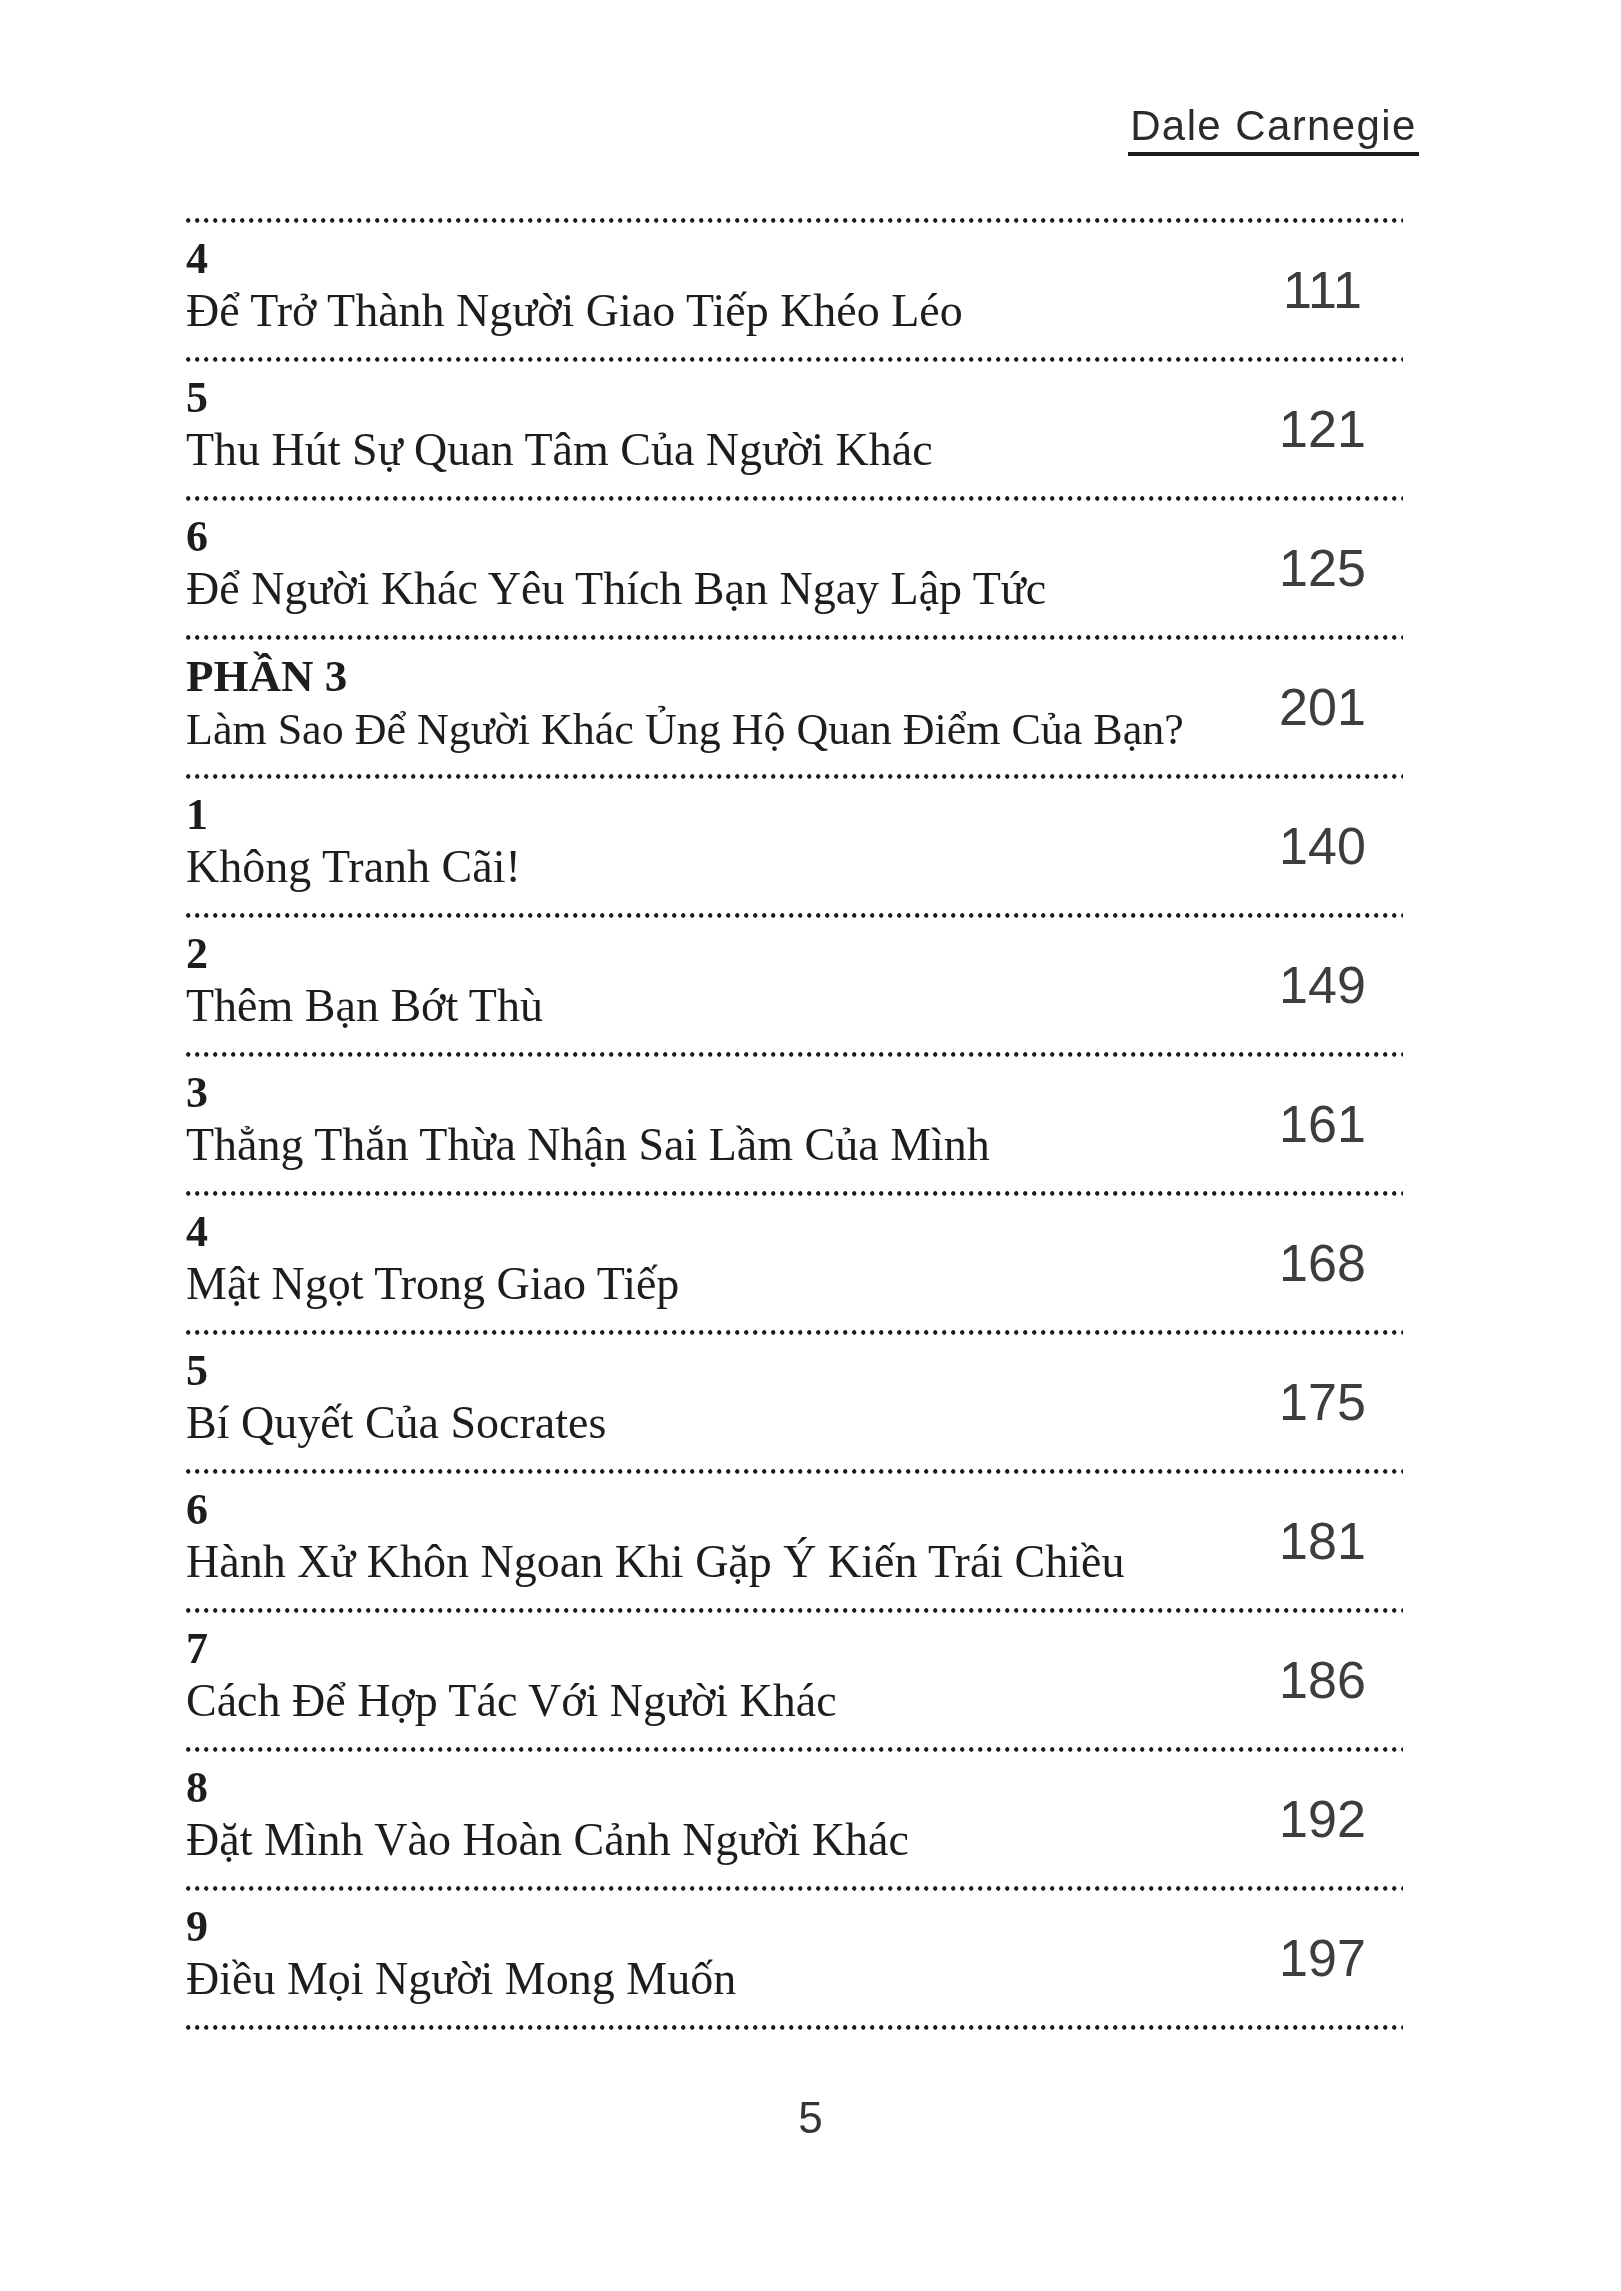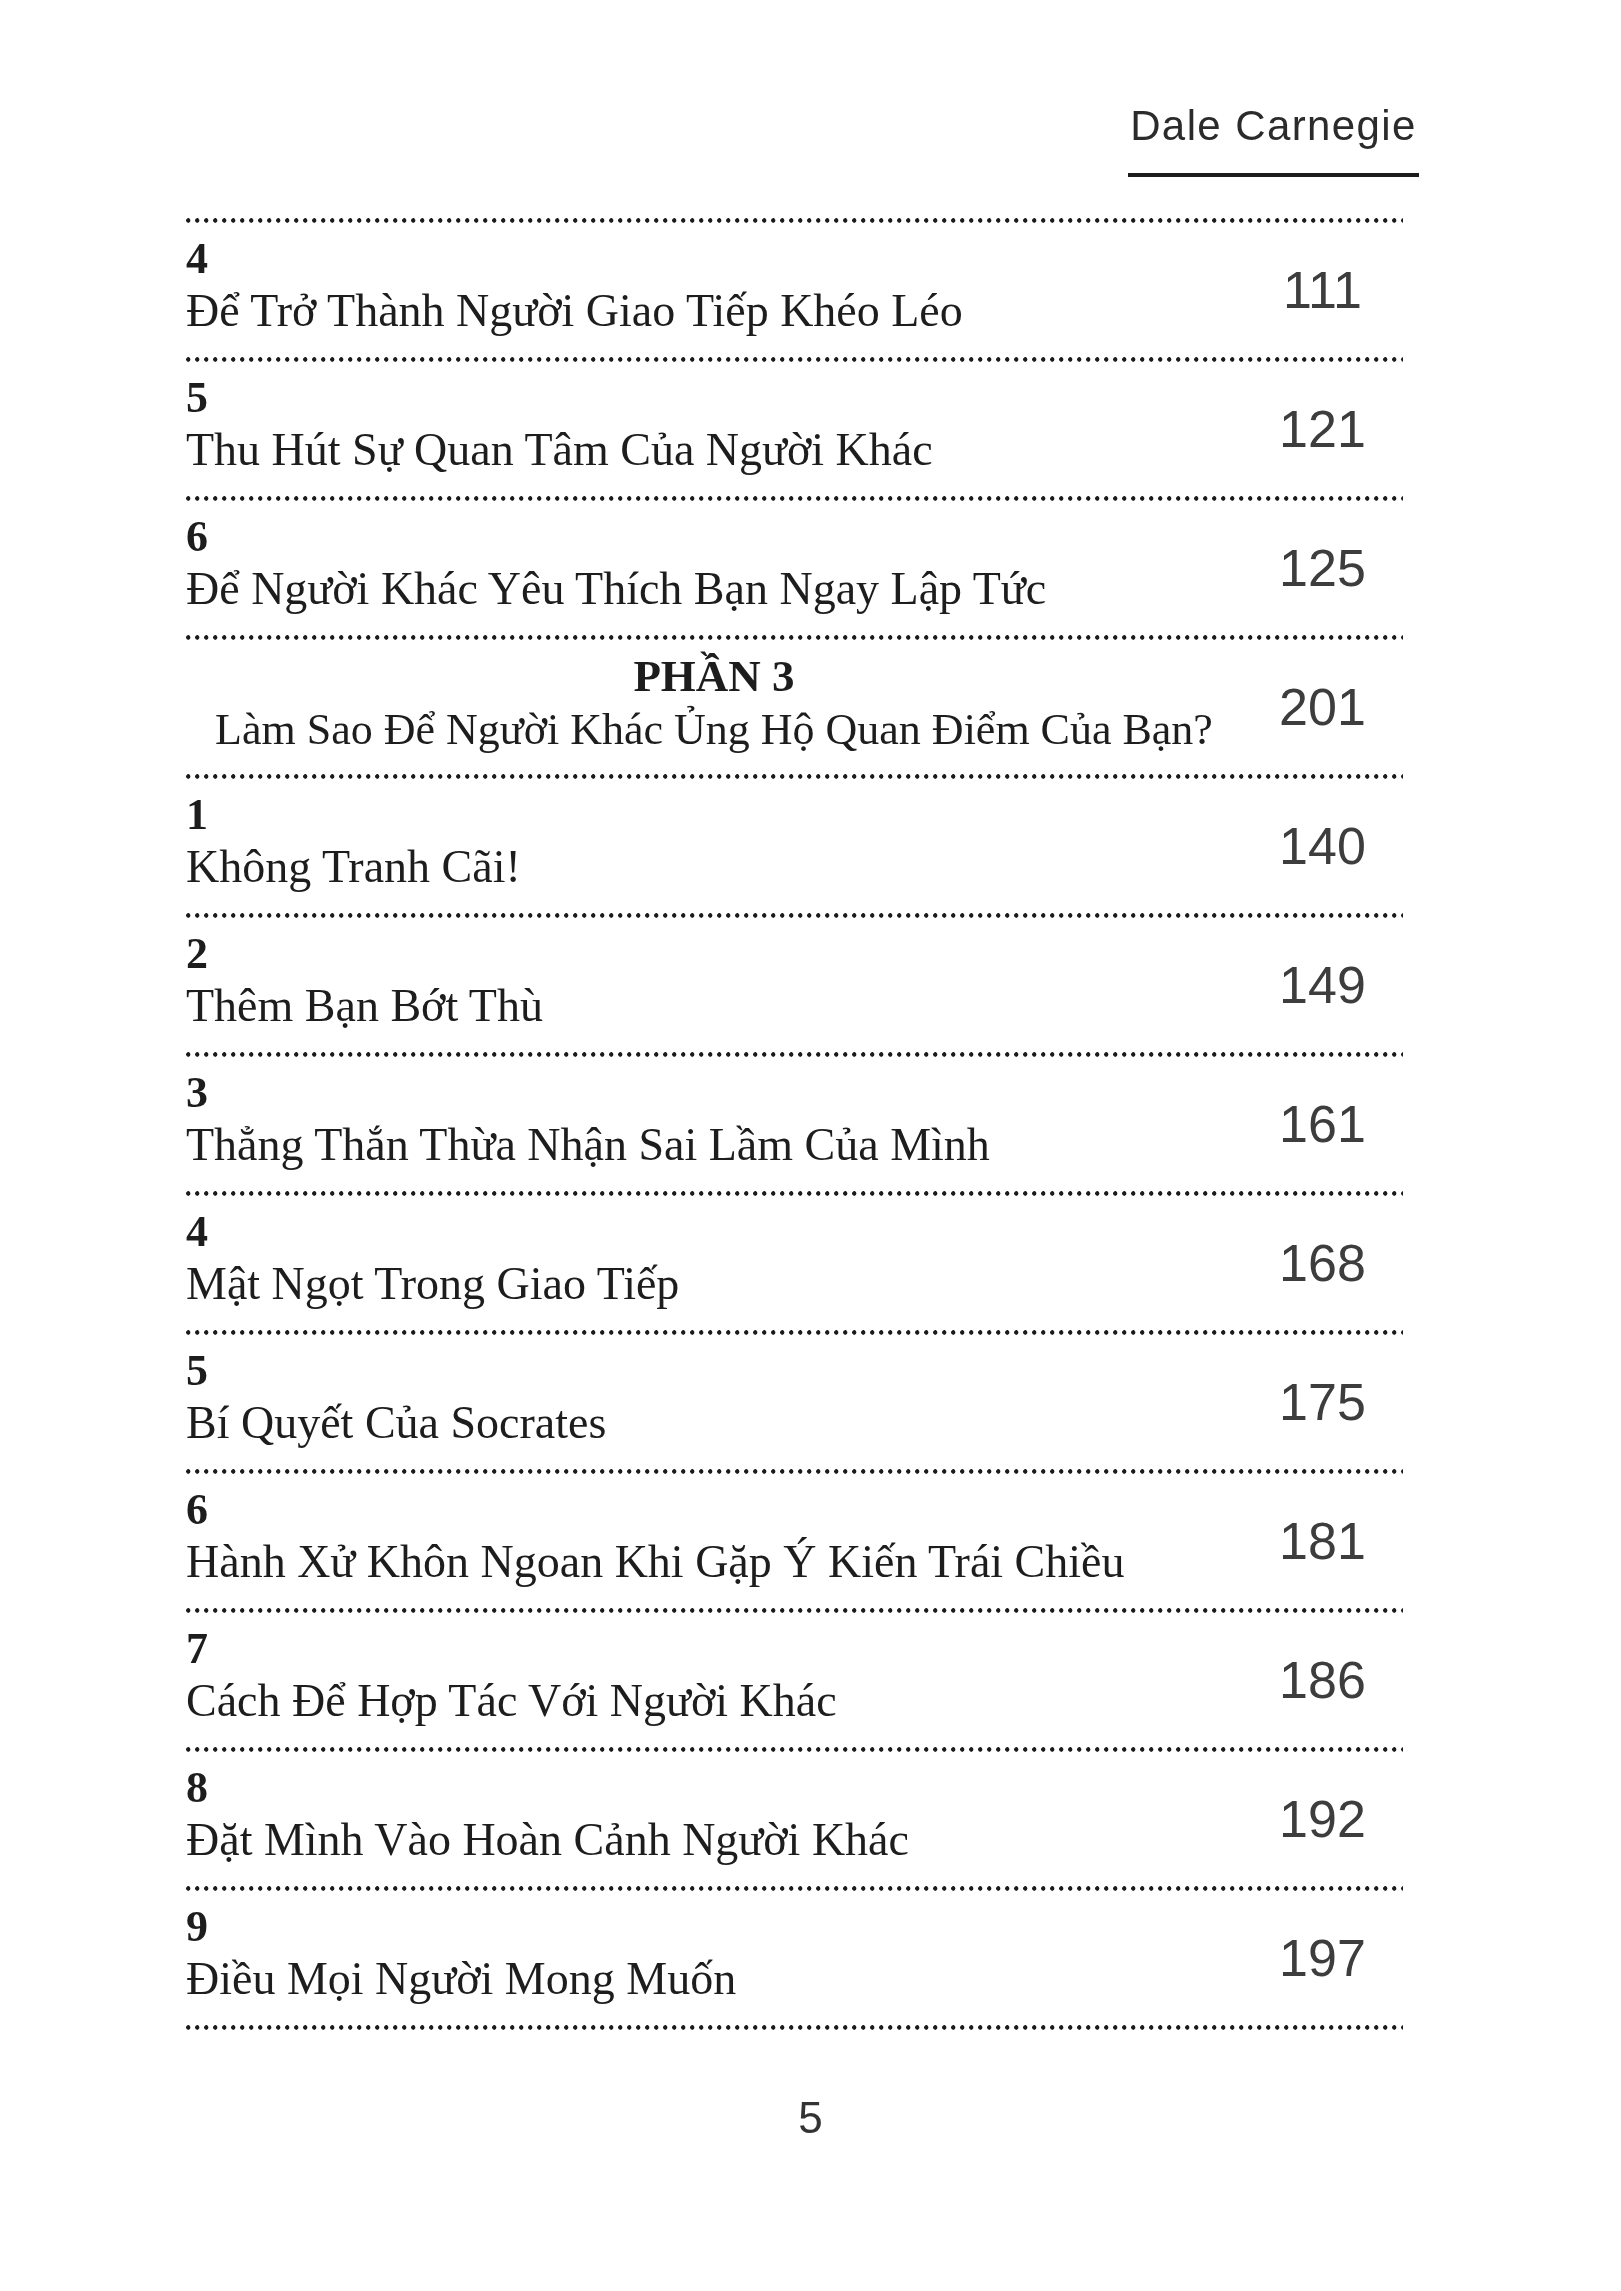--- a/index.html
+++ b/index.html
@@ -11,34 +11,34 @@
     background:#ffffff;
     font-family:"Liberation Serif", serif;
     overflow:hidden;
   }
   .header {
     position:absolute; top:102px; right:202px; width:291px;
     text-align:center;
     font-family:"Liberation Sans", sans-serif;
     font-size:42px; line-height:1.15; letter-spacing:1.4px;
     color:#2b2b2b;
-    padding-bottom:23px;
+    padding-bottom:2px;
     border-bottom:4.7px solid #1c1c1c;
   }
   .toc { position:absolute; left:186px; top:218px; width:1217px; }
   .row { height:139px; position:relative; }
   .dots {
     height:4.7px; width:100%;
     background-image:radial-gradient(circle at 2.3px 2.3px, #1b1b1b 1.9px, rgba(0,0,0,0) 2.4px);
     background-size:9px 4.7px;
     background-repeat:repeat-x;
   }
   .row-body { display:flex; height:134px; }
   .left { flex:1; padding-top:11.4px; }
-  .left.centered { text-align:center; }
+  .left.centered { }
   .num { font-size:44px; font-weight:700; color:#1d1d1d; line-height:1.12; }
   .title { font-size:46px; font-weight:400; color:#1d1d1d; line-height:1.1; margin-top:3px; }
   .section-label { font-size:45px; font-weight:700; color:#1d1d1d; line-height:1.12; }
   .section-subtitle { font-size:44px; font-weight:400; color:#1d1d1d; line-height:1.14; margin-top:4px; }
   .pagecol { width:161px; display:flex; align-items:center; justify-content:center; }
   .pagenum {
     font-family:"Liberation Sans", sans-serif;
     font-size:52px; font-weight:300; color:#3d3d3d;
   }
   .footer {

